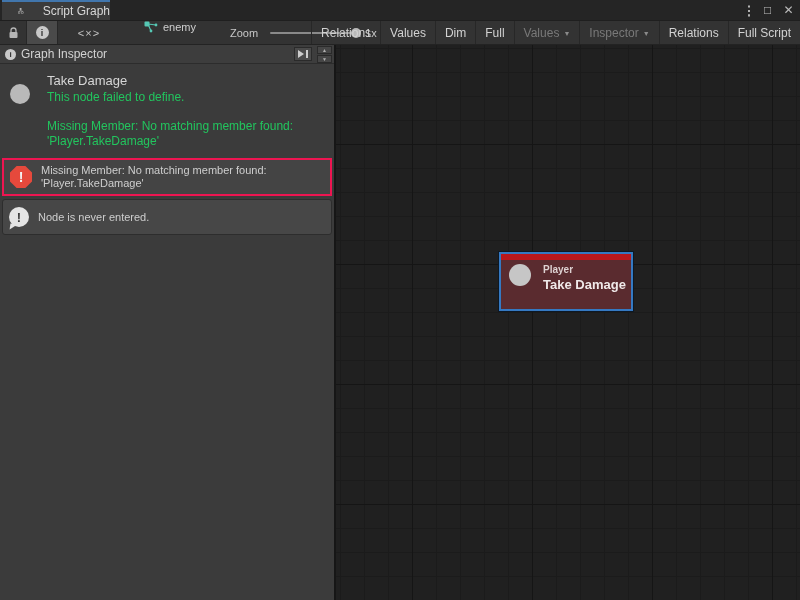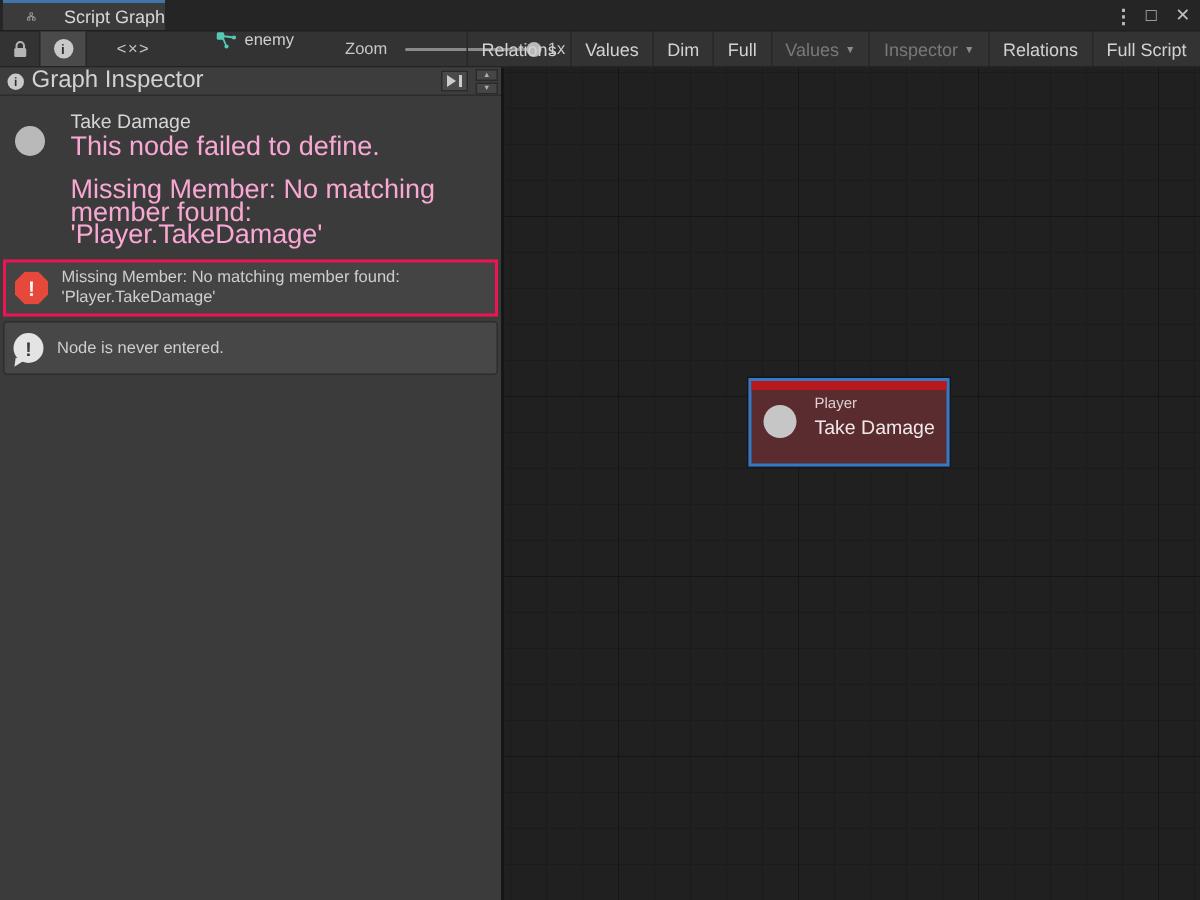--- a/index.html
+++ b/index.html
@@ -52,31 +52,31 @@
   
   .inspector{
     position:absolute;left:0;top:0;width:336px;height:555px;background:#3b3b3b;
     border-right:2px solid #161616;box-sizing:border-box;color:#c6c6c6;
   }
   .insp-header{
     height:18px;background:#3d3d3d;border-bottom:1px solid #2c2c2c;
     display:flex;align-items:center;padding-left:5px;gap:5px;position:relative;
   }
   .insp-header .info-circle{width:11px;height:11px;font-size:8px;}
-  .insp-title{font-size:16px;color:#d2d2d2;}
+  .insp-title{font-size:12px;color:#d2d2d2;}
   .dock-btn{position:absolute;right:22px;top:2px;width:18px;height:14px;background:#4a4a4a;
     border:1px solid #2a2a2a;box-sizing:border-box;display:flex;align-items:center;justify-content:center;}
   .spinner{position:absolute;right:2px;top:1px;width:15px;display:flex;flex-direction:column;gap:1px;}
   .spin-btn{height:8px;background:#464646;border:1px solid #2a2a2a;box-sizing:border-box;
     font-size:5px;color:#b0b0b0;display:flex;align-items:center;justify-content:center;line-height:1;}
   .summary{display:flex;padding:9px 10px 0 10px;}
   .summary-icon{width:20px;height:20px;border-radius:50%;background:#b9b9b9;flex:0 0 auto;margin:11px 0 0 0;}
   .summary-text{margin-left:17px;}
   .summary-title{font-size:13px;color:#d6d6d6;margin-bottom:2px;}
-  .summary-line{font-size:18px;color:#f9a8d4;line-height:15px;}
+  .summary-line{font-size:12px;color:#22c55e;line-height:15px;}
   .summary-gap{height:14px;}
   .error-box{
     margin:9px 2px 0 2px;border:2px solid #ed1551;background:#444444;
     display:flex;align-items:center;gap:9px;padding:4px 6px;box-sizing:border-box;min-height:31px;
   }
   .octagon{
     width:22px;height:22px;flex:0 0 auto;background:#e6493c;
     clip-path:polygon(30% 0,70% 0,100% 30%,100% 70%,70% 100%,30% 100%,0 70%,0 30%);
     display:flex;align-items:center;justify-content:center;
     color:#f5f5f5;font-weight:700;font-size:14px;
@@ -104,21 +104,21 @@
       linear-gradient(to right,#1b1b1b 1px,transparent 1px),
       linear-gradient(to bottom,#1b1b1b 1px,transparent 1px);
     background-size:120px 120px,120px 120px,24px 24px,24px 24px;
     background-position:76px 0,0 99px,4px 0,0 3px;
   }
   .node{
     position:absolute;left:163px;top:207px;width:134px;height:59px;box-sizing:border-box;
     border:2px solid #3579c2;box-shadow:0 0 0 1px #0d1824;background:#5a2b2f;
   }
   .node-strip{height:6px;background:#b9181d;}
-  .node-body{display:flex;align-items:flex-end;padding:4px 8px 6px 8px;gap:12px;}
+  .node-body{display:flex;align-items:flex-start;padding:4px 8px 6px 8px;gap:12px;font-weight:bold;}
   .node-port{width:22px;height:22px;border-radius:50%;background:#c6c6c6;flex:0 0 auto;}
   .node-group{font-size:10px;color:#ded2d2;margin-bottom:2px;}
   .node-title{font-size:13px;color:#f0e9e9;white-space:nowrap;}
   
   .svgicon{display:block;}
 </style>
 </head>
 <body>
 
 <div class="titlebar">

